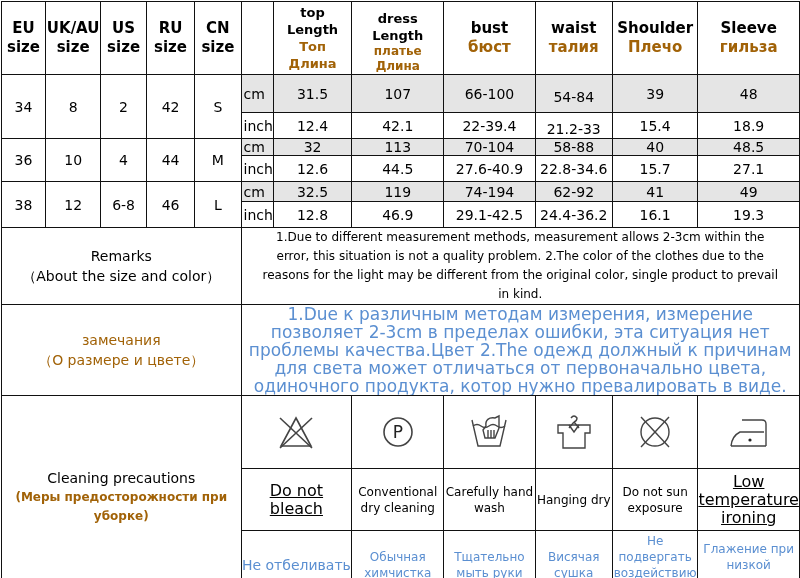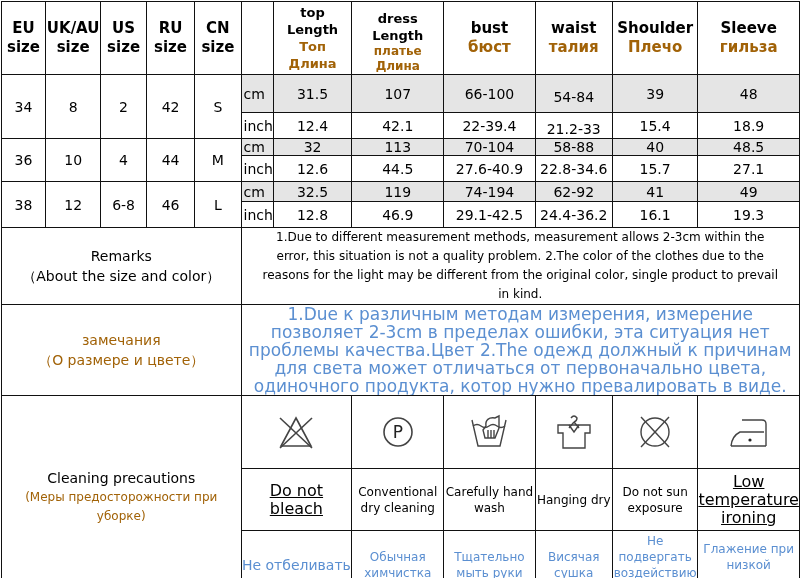--- a/index.html
+++ b/index.html
@@ -13,21 +13,21 @@
   .hdr2 .ru.small { font-size:12px; line-height:15px; }
   .size { font-size:14px; }
   .unit { font-size:14px; text-align:left !important; padding-left:2px !important; }
   .val { font-size:14px; }
   .blue td.hl, td.hl { background:#e5e5e5; }
   .waist-off { padding-top:6px !important;margin-left:10px; }
   .remark-label { font-size:14px; line-height:20px; }
   .remark-en { font-size:12px; line-height:19px; padding:0 17px !important; }
   .remark-ru { font-size:17px; line-height:18px; color:#5b8fd1; padding:0 5px !important;margin-top:20px; }
   .clean-label { font-size:14px; line-height:19px; }
-  .clean-label .ru { font-size:12px; }
+  .clean-label .ru { font-size:12px;font-weight:bold; }
   .care-en { font-size:12px; line-height:16px; }
   .care-en.big { font-size:16px; line-height:18px;text-decoration:underline; }
   .care-ru { font-size:12px; line-height:16px; color:#5b8fd1; }
   .care-ru.big { font-size:14px; }
   .icon svg { display:block; margin:0 auto; }
 </style>
 </head>
 <body>
 
 <div class="sheet">

